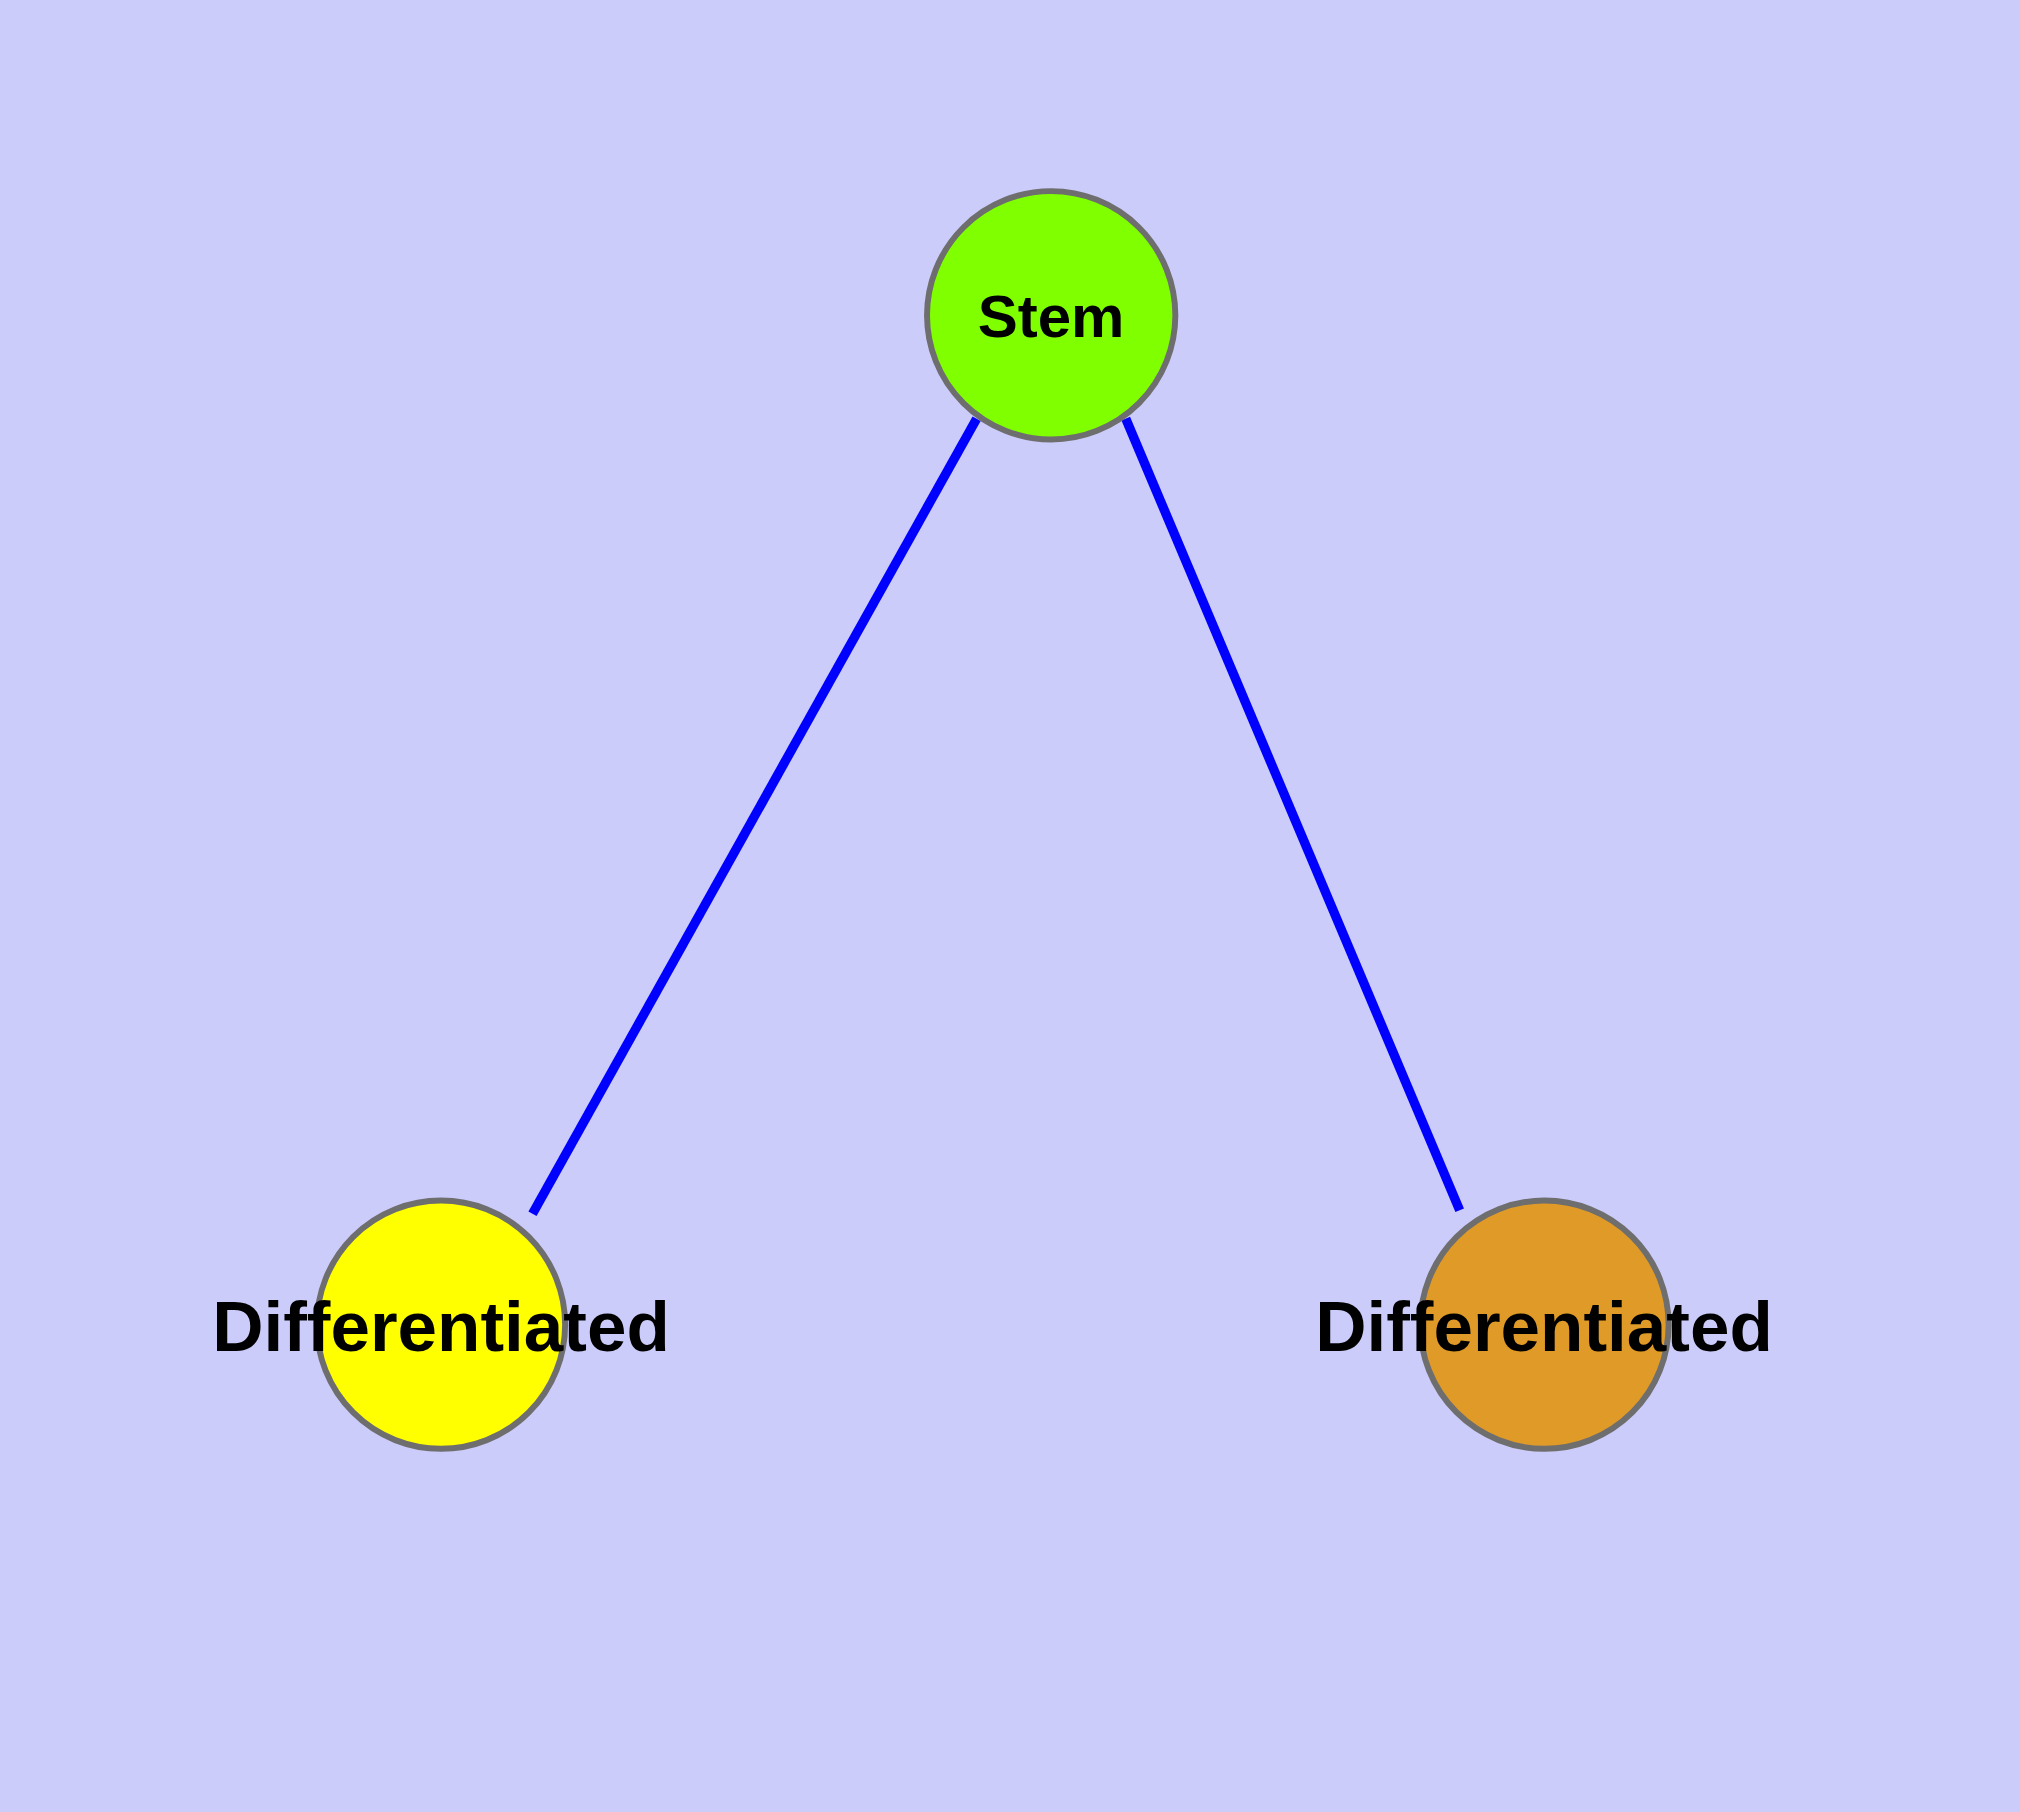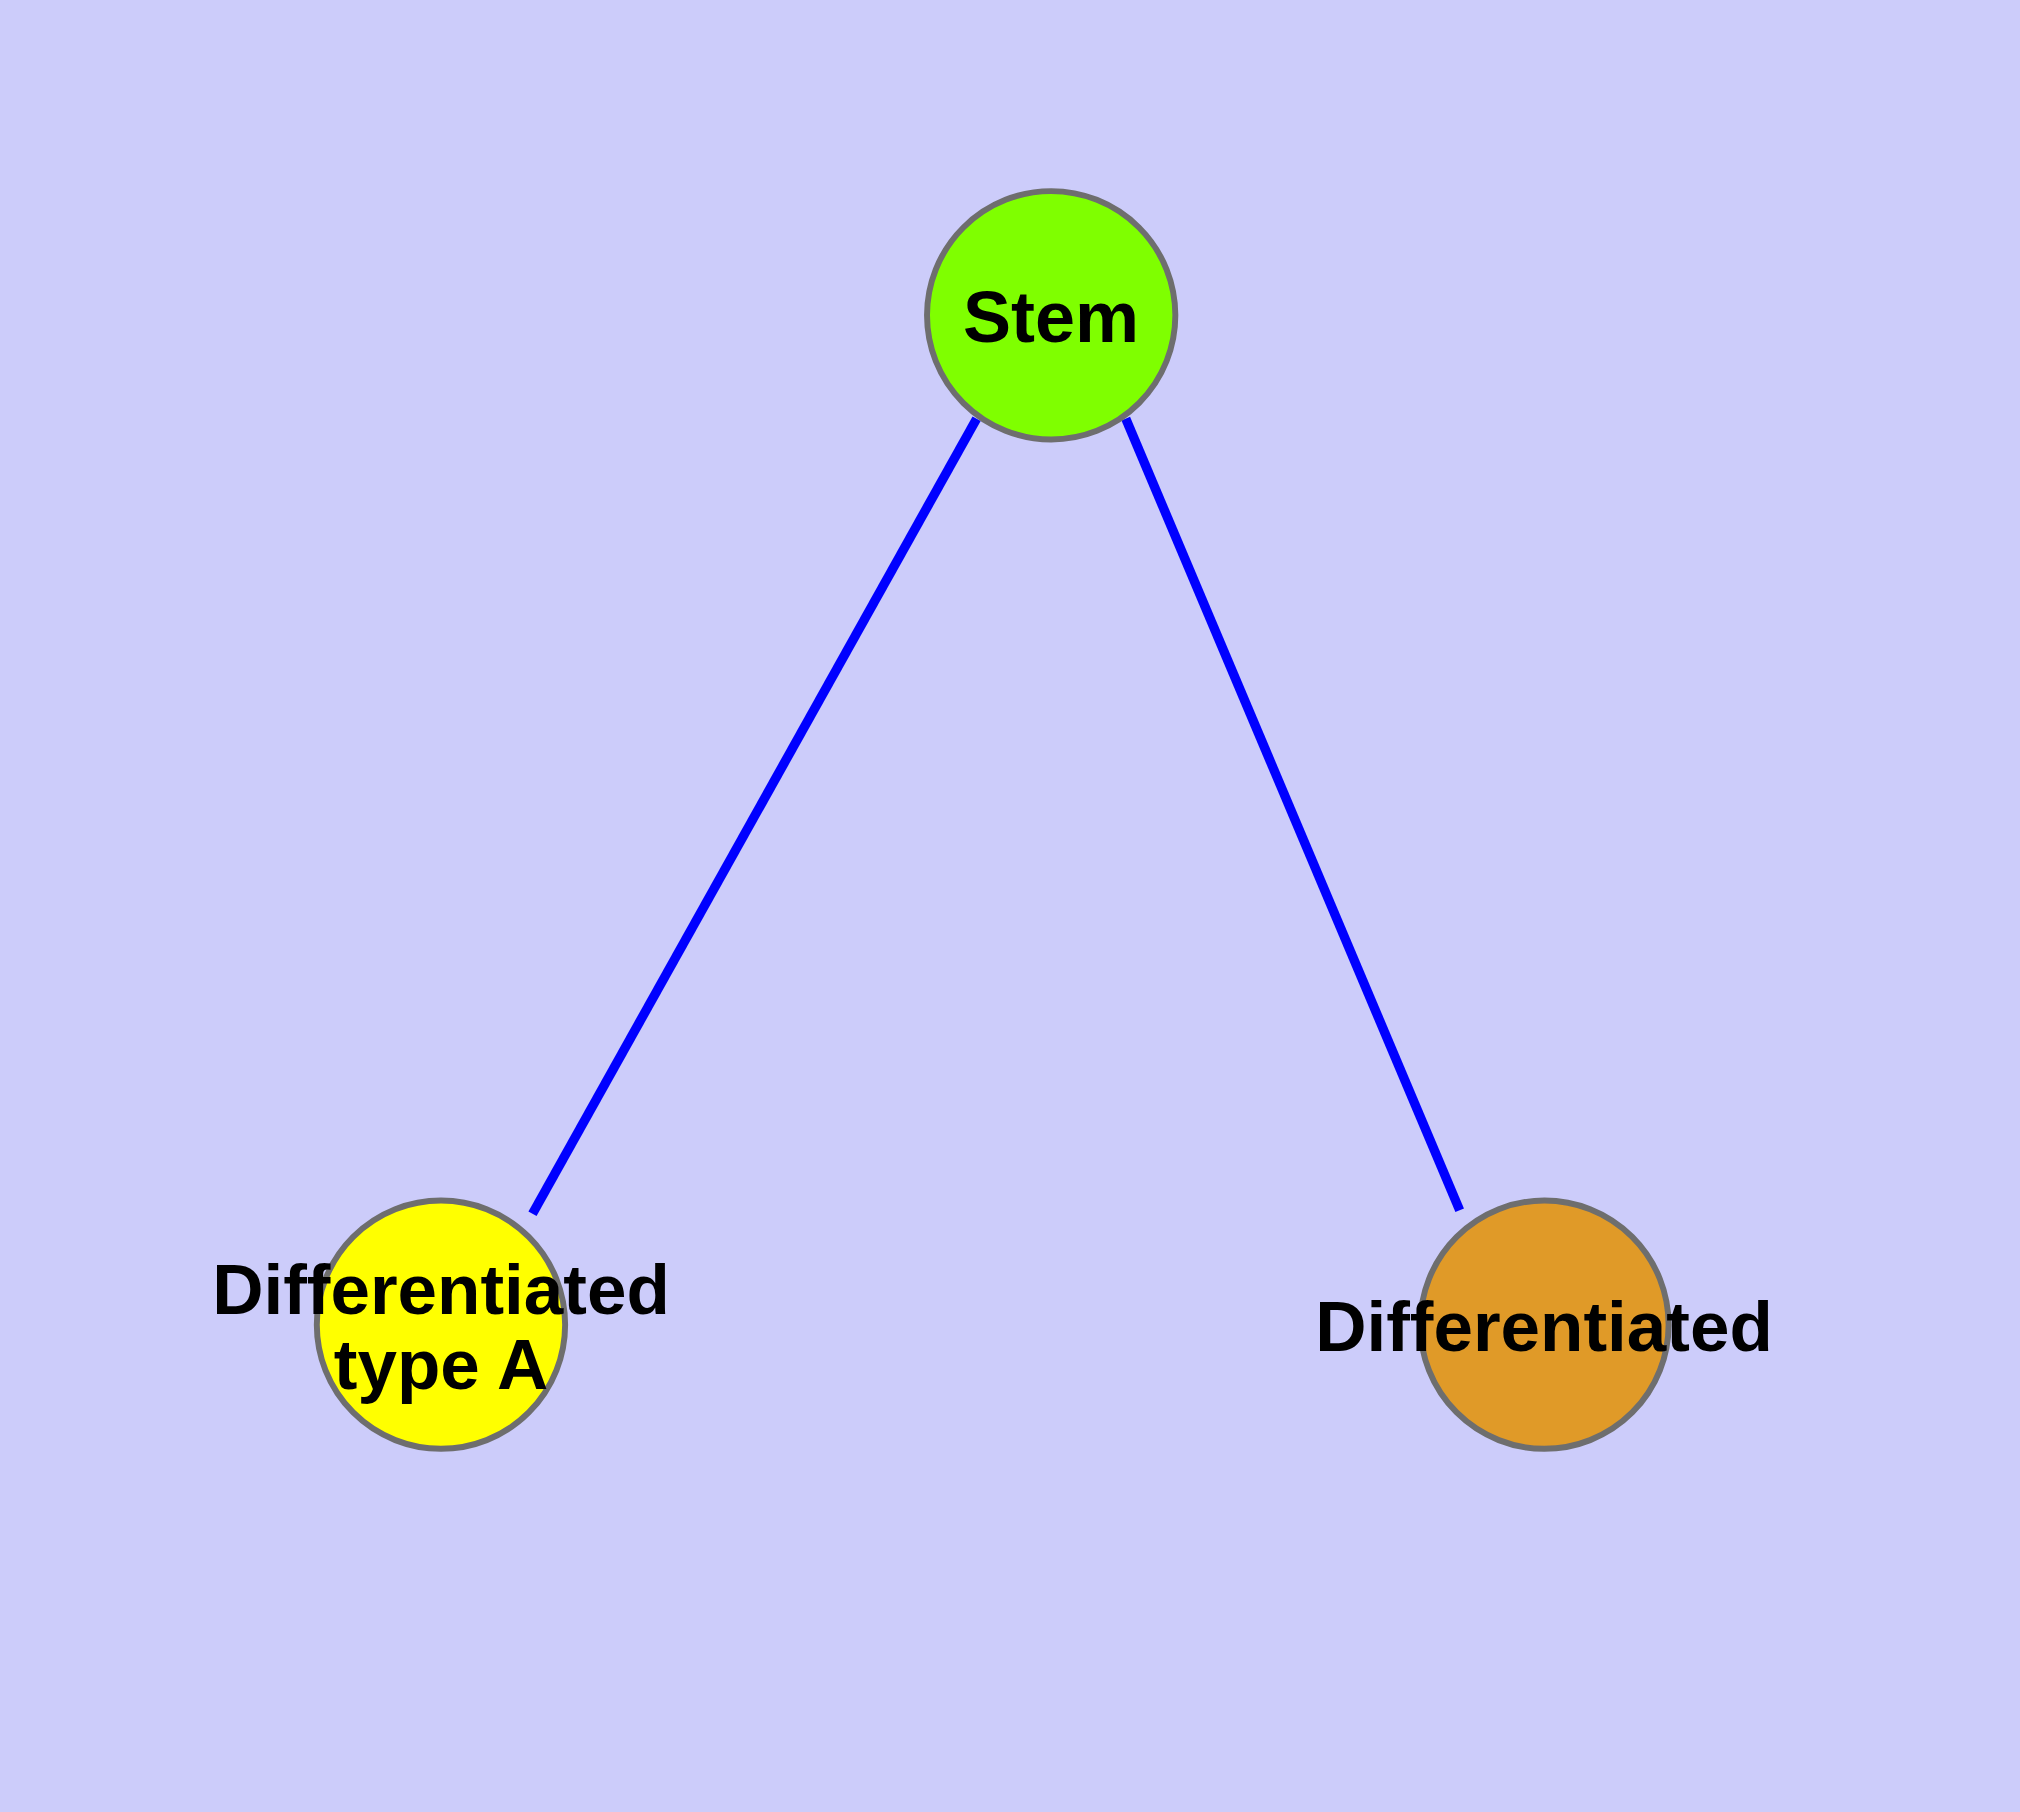--- a/index.html
+++ b/index.html
@@ -27,21 +27,21 @@
     position: absolute;
     text-align: center;
     font-weight: bold;
     color: #000000;
     line-height: 1.06;
     white-space: pre;
     pointer-events: none;
     transform: translate(-50%, -50%);
   }
   #label-stem {
-    font-size: 72px;
+    font-size: 60px;
     left: 1051px;
     top: 317px;
   }
   #label-type-a {
     font-size: 71px;
     left: 441px;
     top: 1327px;
   }
   #label-type-b {
     font-size: 71px;
@@ -61,18 +61,18 @@
     </g>
     <g>
       <circle cx="1240" cy="372" r="146.5" fill="#7fff00" stroke="#6e6e6e" stroke-width="7"></circle>
       <circle cx="520" cy="1563" r="146.5" fill="#ffff00" stroke="#6e6e6e" stroke-width="7"></circle>
       <circle cx="1822" cy="1563" r="146.5" fill="#e09a28" stroke="#6e6e6e" stroke-width="7"></circle>
     </g>
   </svg>
 
   <div class="node-label" id="label-stem">Stem</div>
 
-  <div class="node-label" id="label-type-a"><span>Differentiated</span><br><span>type A</span></div>
+  <div class="node-label" id="label-type-a"><span>Differentiated</span><br></div>
 
   <div class="node-label" id="label-type-b"><span>Differentiated</span><br></div>
 
 </div>
 
 
 </body></html>

